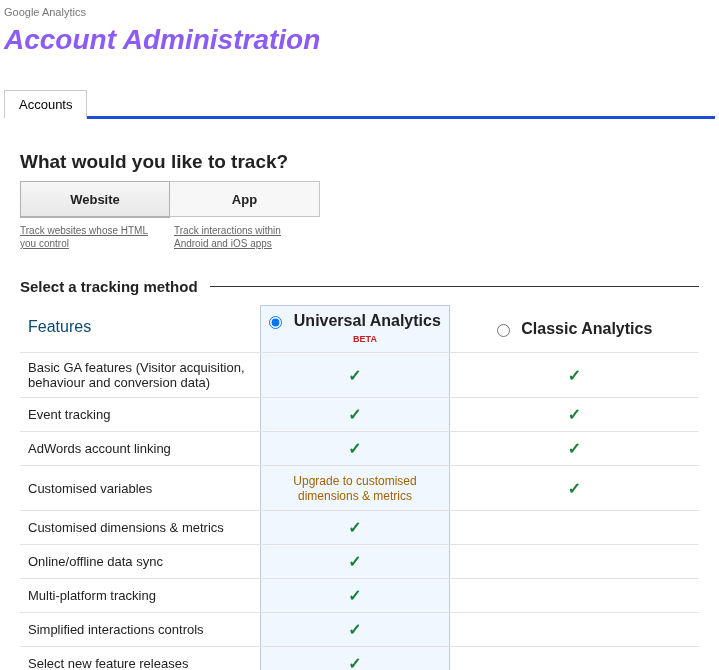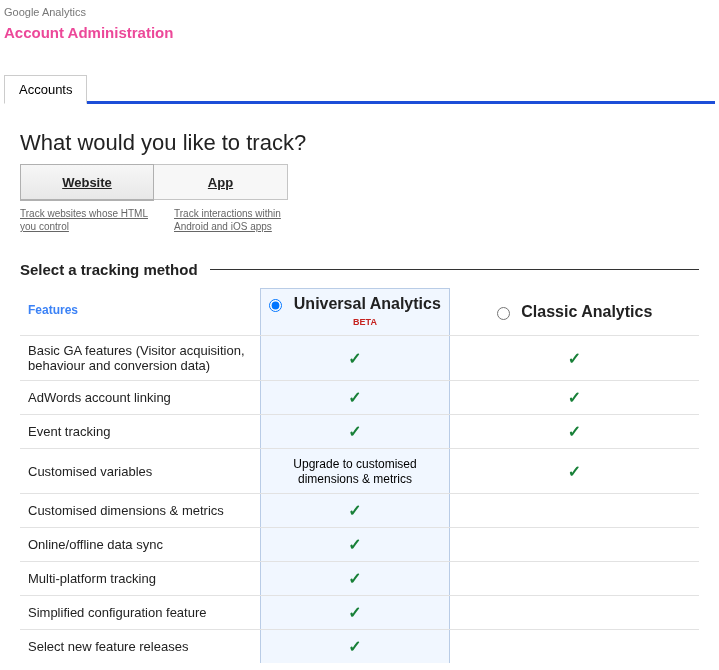--- a/index.html
+++ b/index.html
@@ -10,23 +10,24 @@
     background: #fff;
     width: 719px;
   }
   .header { padding: 6px 4px 10px 4px; }
   .header .prod {
     color: #777;
     font-size: 11px;
     margin-bottom: 6px;
   }
   .header .title {
-    font-size: 15px;
-    font-weight: bold;
-    color: #ec4899;
+    font-size: 28px;
+    font-weight: bold;
+    color: #8b5cf6;
+    font-style: italic;
   }
   .tabbar {
     border-bottom: 3px solid #1d4ed8;
     margin: 24px 4px 0 4px;
     padding: 0;
     height: 29px;
   }
   .tab {
     display: inline-block;
     border: 1px solid #ccc;
@@ -39,42 +40,41 @@
     top: 0px;
     margin-left: 0;
     cursor: pointer;
     font-weight: normal;
   }
 
   .inner {
     padding: 18px 20px 0 20px;
   }
   .q {
-    font-size: 22px;
-    font-weight: normal;
-    margin: 8px 0 8px 0;
+    font-size: 19px;
+    font-weight: bold;
+    margin: 14px 0 8px 0;
   }
 
   .segbox {
     display: flex;
     border-collapse: collapse;
     width: 300px;
   }
   .seg {
-    width: 134px;
+    width: 150px;
     height: 36px;
     display: flex;
     align-items: center;
     justify-content: center;
     font-weight: bold;
     font-size: 13px;
     cursor: pointer;
     border: 1px solid #c5c5c5;
     background: #f7f7f7;
-    text-decoration: underline;
   }
   .seg.active {
     background: linear-gradient(#f6f6f6, #e8e8e8);
     border: 1px solid #b0b0b0;
     border-bottom: 2px solid #b0b0b0;
     height: 37px;
   }
   .seg + .seg { border-left: none; }
 
   .segdesc {
@@ -120,23 +120,23 @@
   .comp th, .comp td {
     text-align: left;
     vertical-align: middle;
     padding: 7px 8px;
     font-size: 13px;
   }
   .comp tr.row td {
     border-top: 1px solid #e2e2e2;
   }
   .comp th.f {
-    font-size: 12px;
-    font-weight: bold;
-    color: #3b82f6;
+    font-size: 16px;
+    font-weight: normal;
+    color: #0c4a6e;
     padding-top: 10px;
     padding-bottom: 14px;
   }
   .choicecell {
     text-align: center;
     vertical-align: middle;
     padding-top: 10px;
     padding-bottom: 14px;
   }
   .choicecell .label {
@@ -157,21 +157,21 @@
   td.center, th.center { text-align: center; }
   .ua-col { background: #f1f7ff; box-shadow: inset 1px 0 0 #b9cce6, inset -1px 0 0 #b9cce6;}
   .ua-col-top { box-shadow: inset 1px 0 0 #b9cce6, inset -1px 0 0 #b9cce6, inset 0 1px 0 #b9cce6; }
   .check {
     color: #188038;
     font-size: 16px;
     font-weight: bold;
   }
   .note {
     font-size: 12px;
-    color: #000000;
+    color: #a16207;
   }
 </style>
 </head>
 <body>
 
 <div class="header">
   <div class="prod">Google Analytics</div>
   <div class="title">Account Administration</div>
 </div>
 
@@ -215,26 +215,26 @@
         <span class="label">Classic Analytics</span>
       </th>
     </tr>
 
     <tr class="row">
       <td>Basic GA features (Visitor acquisition, behaviour and conversion data)</td>
       <td class="center ua-col"><span class="check">✓</span></td>
       <td class="center"><span class="check">✓</span></td>
     </tr>
     <tr class="row">
+      <td>Event tracking</td>
+      <td class="center ua-col"><span class="check">✓</span></td>
+      <td class="center"><span class="check">✓</span></td>
+    </tr>
+    <tr class="row">
       <td>AdWords account linking</td>
-      <td class="center ua-col"><span class="check">✓</span></td>
-      <td class="center"><span class="check">✓</span></td>
-    </tr>
-    <tr class="row">
-      <td>Event tracking</td>
       <td class="center ua-col"><span class="check">✓</span></td>
       <td class="center"><span class="check">✓</span></td>
     </tr>
     <tr class="row">
       <td>Customised variables</td>
       <td class="center ua-col"><span class="note">Upgrade to customised dimensions &amp; metrics</span></td>
       <td class="center"><span class="check">✓</span></td>
     </tr>
     <tr class="row">
       <td>Customised dimensions &amp; metrics</td>
@@ -245,21 +245,21 @@
       <td>Online/offline data sync</td>
       <td class="center ua-col"><span class="check">✓</span></td>
       <td class="center"></td>
     </tr>
     <tr class="row">
       <td>Multi-platform tracking</td>
       <td class="center ua-col"><span class="check">✓</span></td>
       <td class="center"></td>
     </tr>
     <tr class="row">
-      <td>Simplified configuration feature</td>
+      <td>Simplified interactions controls</td>
       <td class="center ua-col"><span class="check">✓</span></td>
       <td class="center"></td>
     </tr>
     <tr class="row">
       <td>Select new feature releases</td>
       <td class="center ua-col"><span class="check">✓</span></td>
       <td class="center"></td>
     </tr>
 
   </tbody>

